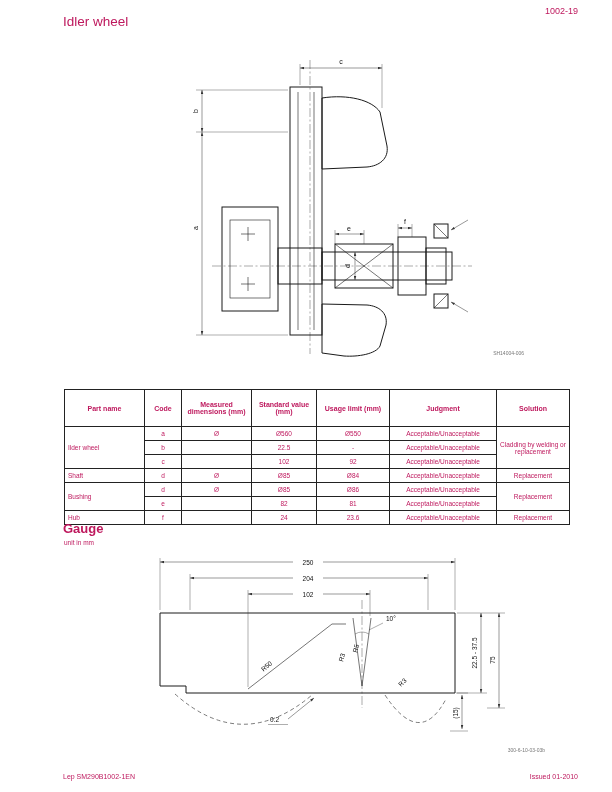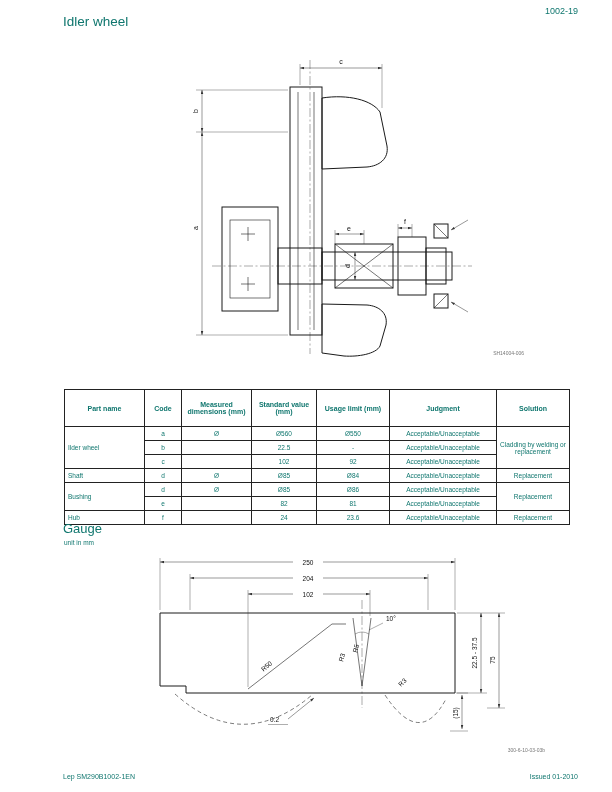--- a/index.html
+++ b/index.html
@@ -1,23 +1,23 @@
 <!DOCTYPE html>
 <html><head>
 <meta charset="utf-8">
 <style>
   html,body { margin:0; padding:0; background:#999; }
   .page {
     position:relative; width:612px; height:792px; background:#ffffff;
-    font-family:"Liberation Sans", sans-serif; color:#0f766e; overflow:hidden;
+    font-family:"Liberation Sans", sans-serif; color:#be185d; overflow:hidden;
     margin:0 auto;
   }
   .pageno { position:absolute; top:6px; right:34px; font-size:9px; }
   h1.title { position:absolute; left:63px; top:14px; margin:0; font-size:13.5px; font-weight:normal; }
-  h2.gauge-title { position:absolute; left:63px; top:521px; margin:0; font-size:13px; font-weight:normal; }
+  h2.gauge-title { position:absolute; left:63px; top:521px; margin:0; font-size:13px; font-weight:bold; }
   .unit-note { position:absolute; left:64px; top:539px; font-size:6.5px; }
   .footer-left { position:absolute; left:63px; bottom:12px; font-size:7px; }
   .footer-right { position:absolute; right:34px; bottom:12px; font-size:7px; }
 
   svg.idler { position:absolute; left:150px; top:52px; }
   svg.gauge { position:absolute; left:90px; top:548px; }
 
   
   .ln  { fill:none; stroke:#1a1a1a; stroke-width:1; }
   .ln2 { fill:none; stroke:#1a1a1a; stroke-width:0.6; }

